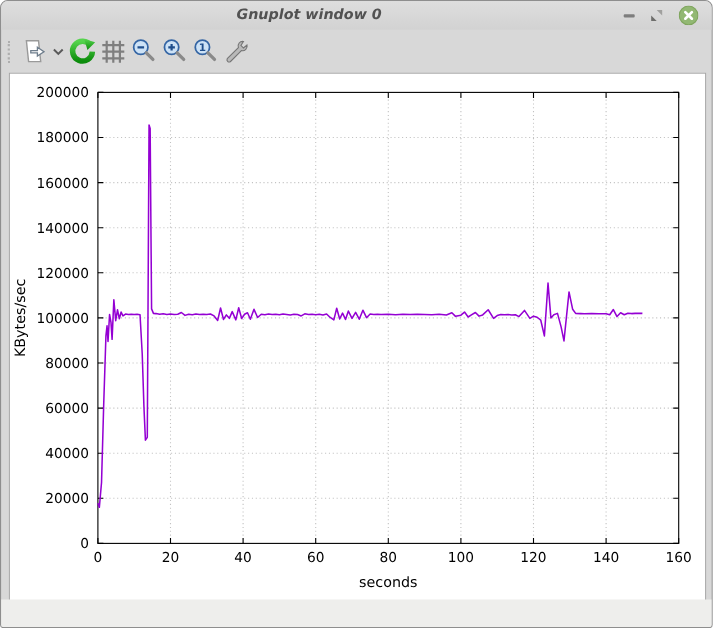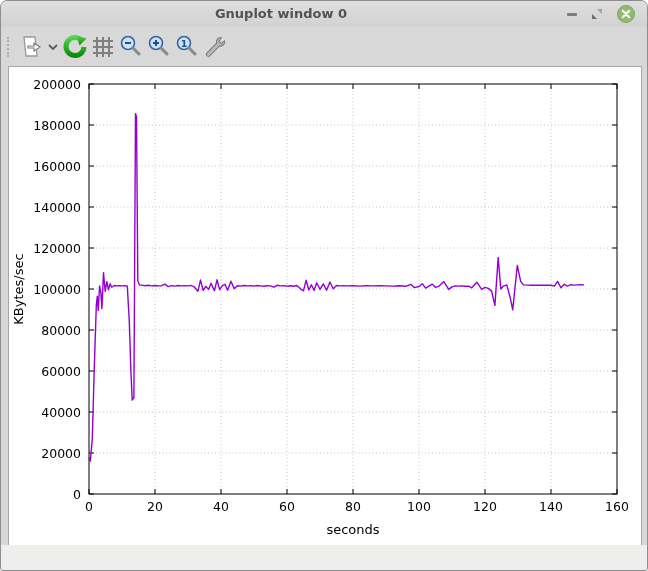--- a/index.html
+++ b/index.html
@@ -6,21 +6,21 @@
   html,body { width:648px; height:571px; background:#fff; font-family:"DejaVu Sans", sans-serif; }
   .window {
     position:relative; width:648px; height:571px;
     background:#d8d8d8; border:1px solid #8e8e8e;
     border-radius:7px 7px 3px 3px; overflow:hidden;
   }
   
   .titlebar { position:absolute; top:0; left:0; right:0; height:26px;
     background:linear-gradient(#dedede,#d2d2d2); }
   .title { position:absolute; left:0; right:86px; top:0; height:26px;
-    text-align:center; line-height:26px; font-size:13px; font-weight:bold; color:#525252; }
+    text-align:center; line-height:26px; font-size:13px; font-weight:bold; color:#525252;font-style:italic; }
   .winbtn { position:absolute; top:4px; width:18px; height:18px; cursor:default; }
   .btn-min { right:66px; } .btn-max { right:41px; } .btn-close { right:12px; }
   
   .toolbar { position:absolute; top:26px; left:0; right:0; height:39px;
     display:flex; align-items:center; padding-left:6px; }
   .tb-handle { width:4px; height:20px; border-left:2px dotted #aeaeae; margin-right:6px; }
   .tb-btn { width:28px; height:30px; border:none; background:transparent;
     display:flex; align-items:center; justify-content:center; padding:0; }
   .tb-btn.narrow { width:16px; }
   

